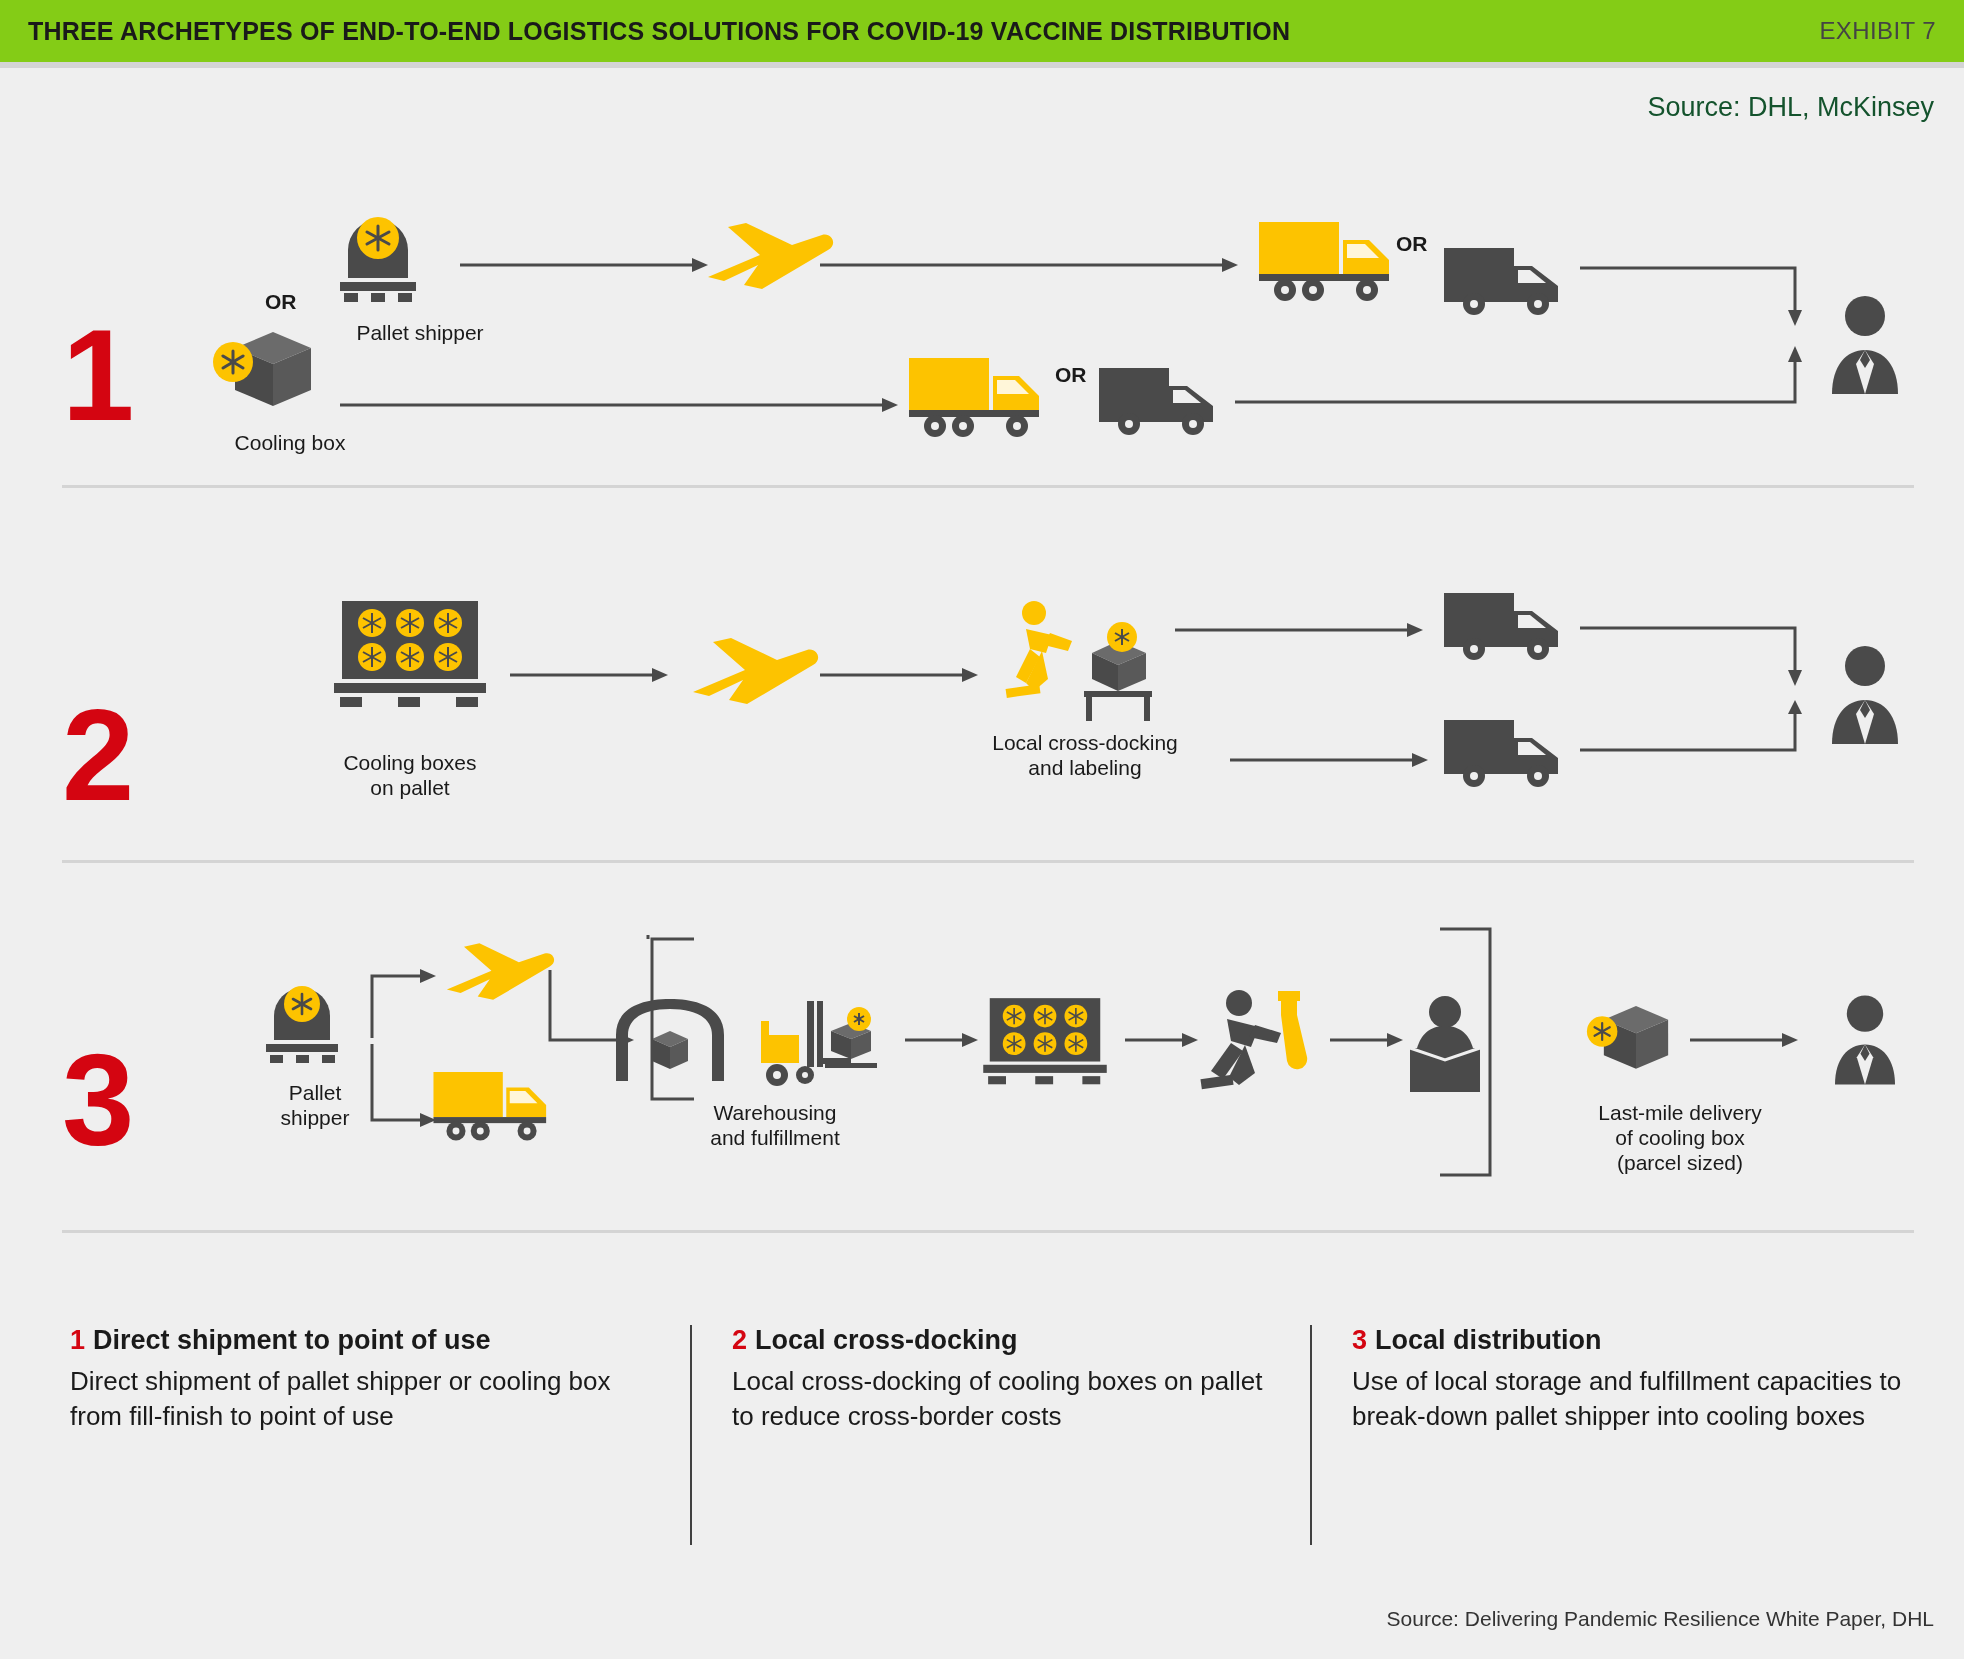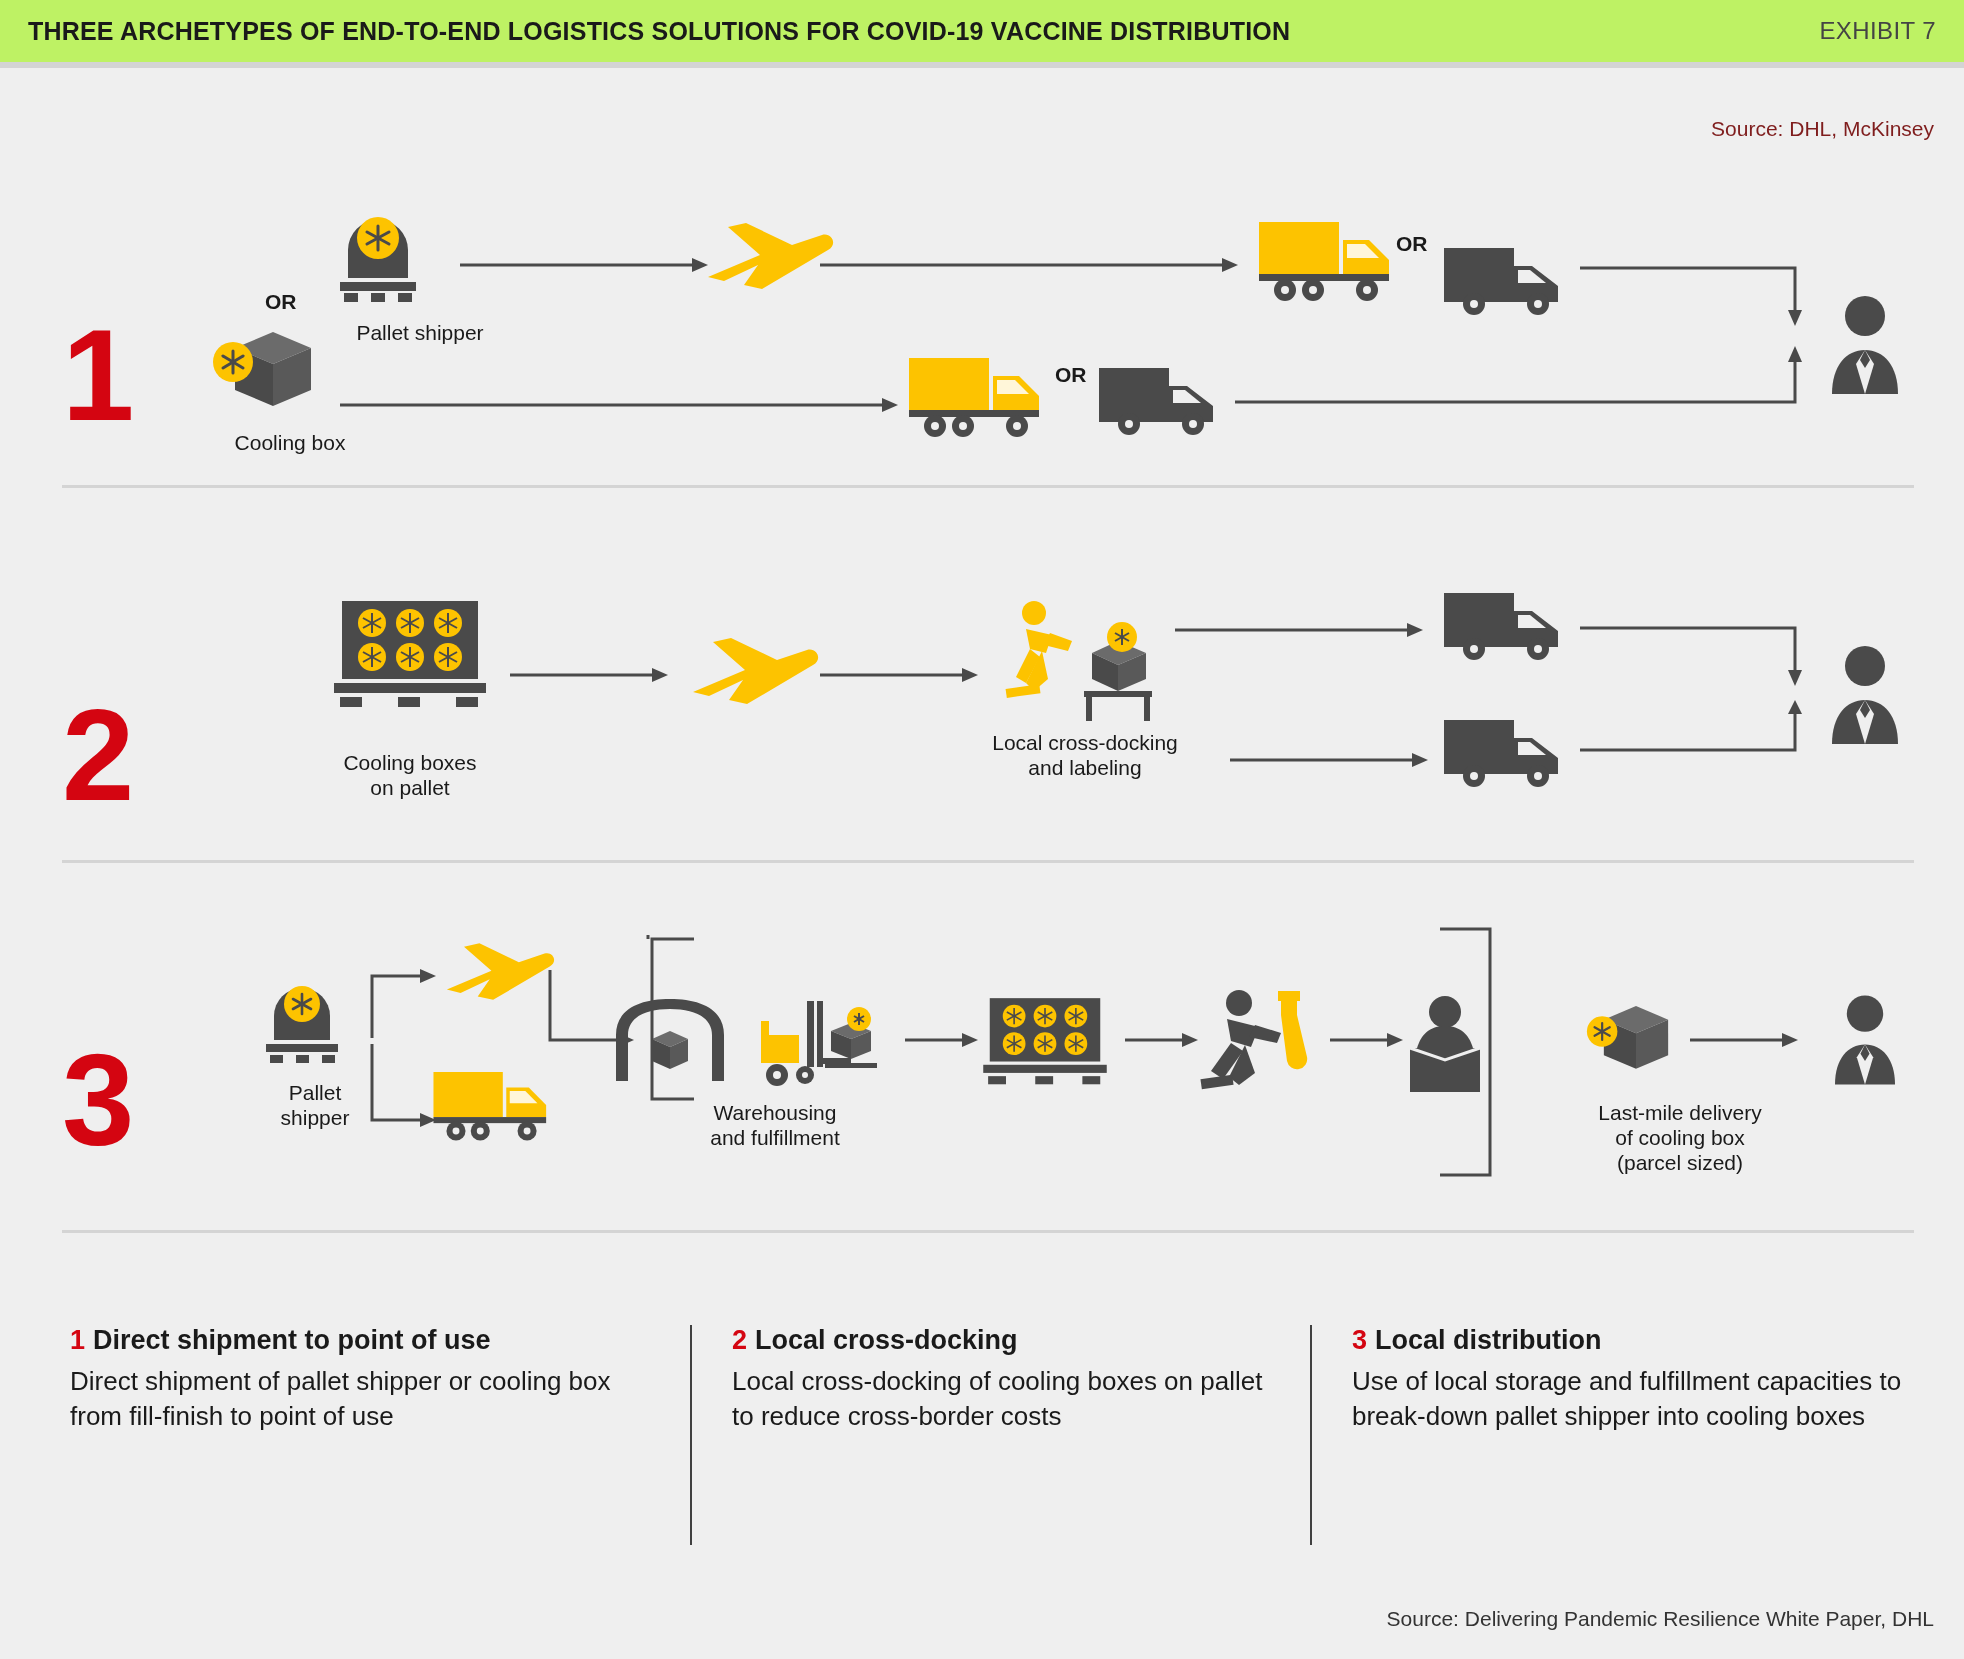--- a/index.html
+++ b/index.html
@@ -6,36 +6,36 @@
   body{
     width:1964px;height:1659px;
     background:#efefef;
     font-family:"Liberation Sans", sans-serif;
     color:#1a1a1a;
     overflow:hidden;
     position:relative;
   }
   .header{
     position:absolute;top:0;left:0;width:1964px;height:62px;
-    background:#bef264;
+    background:#84cc16;
     display:flex;align-items:center;justify-content:space-between;
     padding:0 28px;box-sizing:border-box;
   }
   .header-title{
     font-size:25px;font-weight:bold;letter-spacing:0.2px;text-transform:uppercase;
     color:#1a1a1a;
   }
   .header-exhibit{
     font-size:24px;color:#444;letter-spacing:0.4px;
   }
   .header-rule{
     position:absolute;top:62px;left:0;width:1964px;height:6px;background:#d4d4d4;
   }
   .source-top{
-    position:absolute;right:30px;top:117px;font-size:21px;color:#7f1d1d;
+    position:absolute;right:30px;top:92px;font-size:27px;color:#14532d;
   }
   .source-bottom{
     position:absolute;right:30px;top:1595px;font-size:21px;color:#333;margin-top:12px;
   }
   .rownum{
     position:absolute;
     font-size:130px;font-weight:bold;color:#d40511;
     line-height:1;
   }
   .divider{

